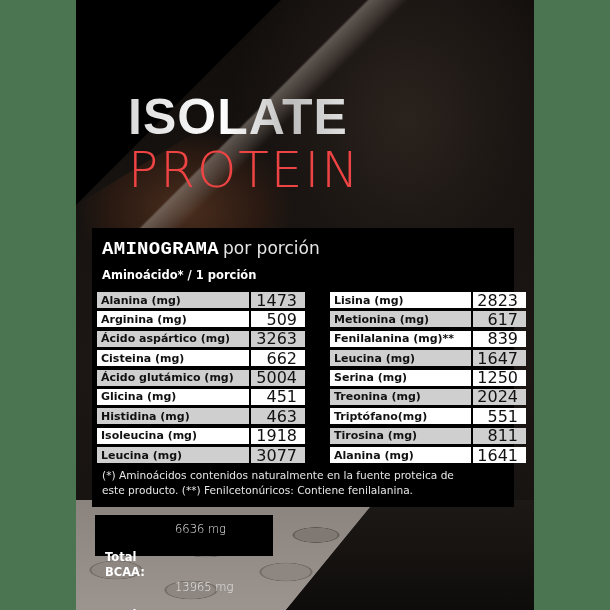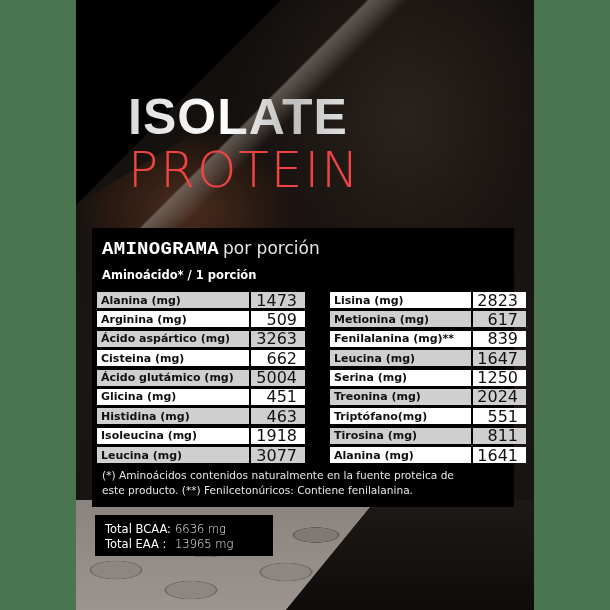--- a/index.html
+++ b/index.html
@@ -105,21 +105,21 @@
     position: absolute; left: 10px; top: 240px; width: 410px;
     color: #e6e6e6; font-size: 10.6px; line-height: 15px;
   }
 
   
   .totals {
     position: absolute; left: 19px; top: 515px; width: 178px; height: 41px;
     background: #000; color: #fff; box-sizing: border-box; padding: 7px 0 0 10px;
   }
   .tot-row { display: flex; font-size: 11.5px; line-height: 15px; }
-  .tot-label { width: 70px; font-weight: 400; }
+  .tot-label { width: 70px; font-weight: 700; margin-top: 28px; }
   .tot-val { font-weight: 300; color: #e8e8e8; }
 </style>
 </head>
 <body>
 
 <div class="poster">
   <div class="bg-dark"></div>
   <div class="bg-brown"></div>
   <div class="bg-black-tri"></div>
   <div class="bg-stripe"></div>

